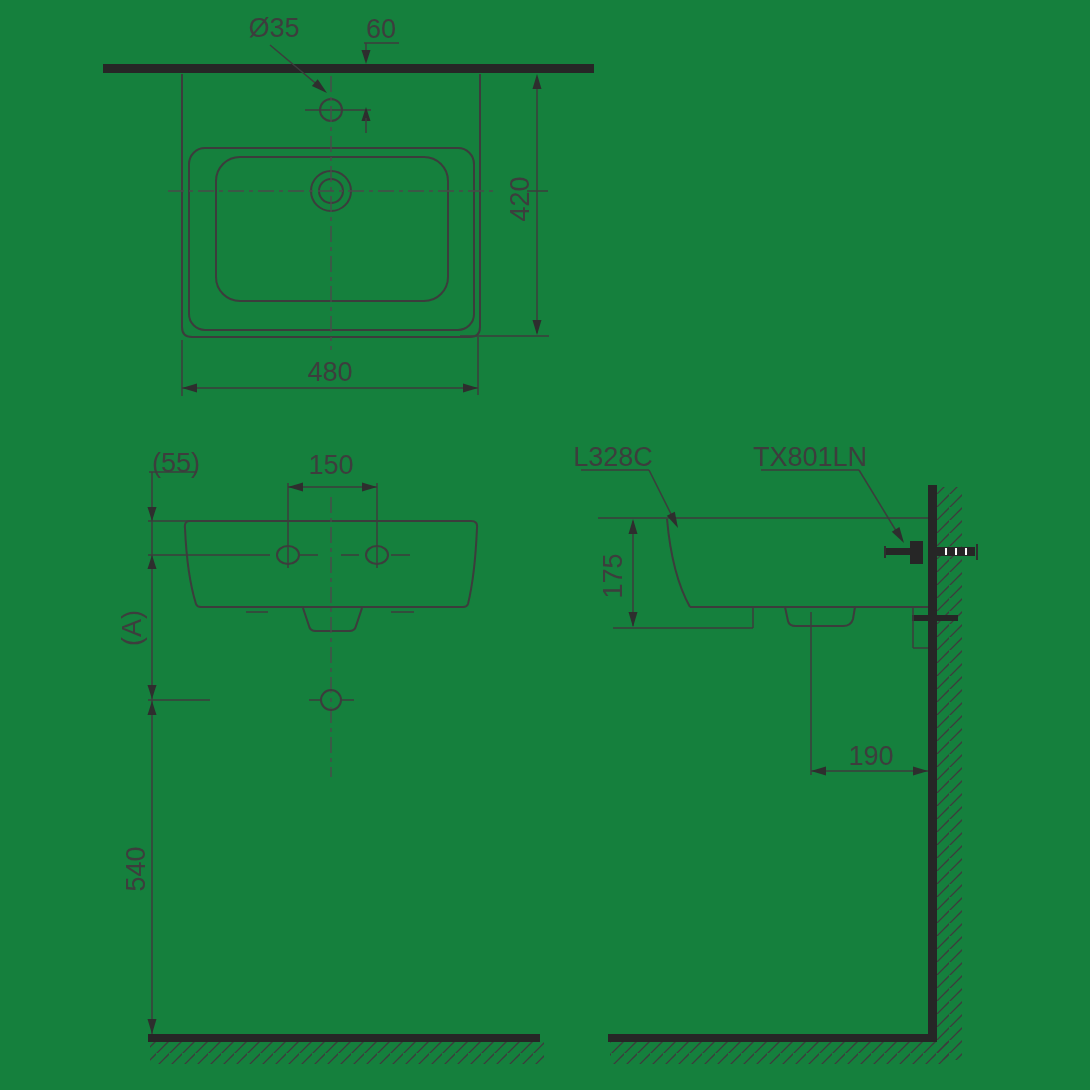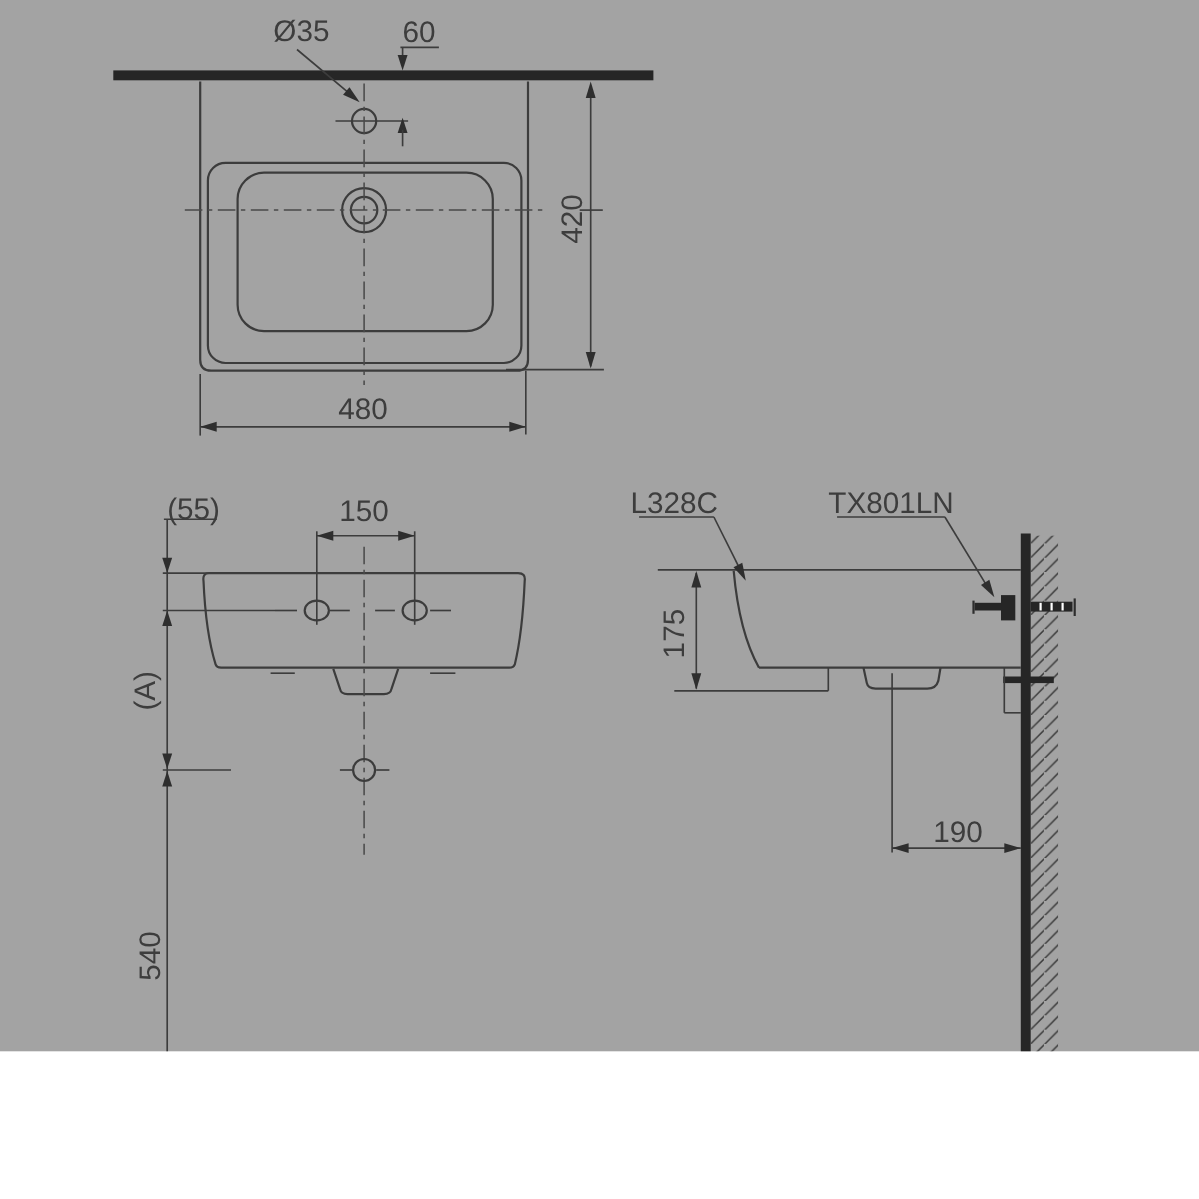--- a/index.html
+++ b/index.html
@@ -1,16 +1,16 @@
 <!DOCTYPE html>
 <html><head>
 <meta charset="utf-8">
 <style>
   html,body{margin:0;padding:0;background:#ffffff;}
-  .stage{width:1090px;height:956px;background:#a3a3a3;position:relative;overflow:hidden;}
+  .stage{width:1090px;height:1090px;background:#15803d;position:relative;overflow:hidden;}
   svg{display:block;}
   text{font-family:"Liberation Sans","DejaVu Sans",sans-serif;fill:#3d3d3d;}
   .dim{font-size:27px;}
   .model{font-size:27px;}
   .thin{stroke:#3c3c3c;stroke-width:1.5;fill:none;}
   .obj{stroke:#3c3c3c;stroke-width:2;fill:none;}
   .cl{stroke:#4a4a4a;stroke-width:1.4;fill:none;stroke-dasharray:16 5 4 5;}
   .arr{fill:#2e2e2e;stroke:none;}
   .solid{fill:#262626;stroke:none;}
 </style>

